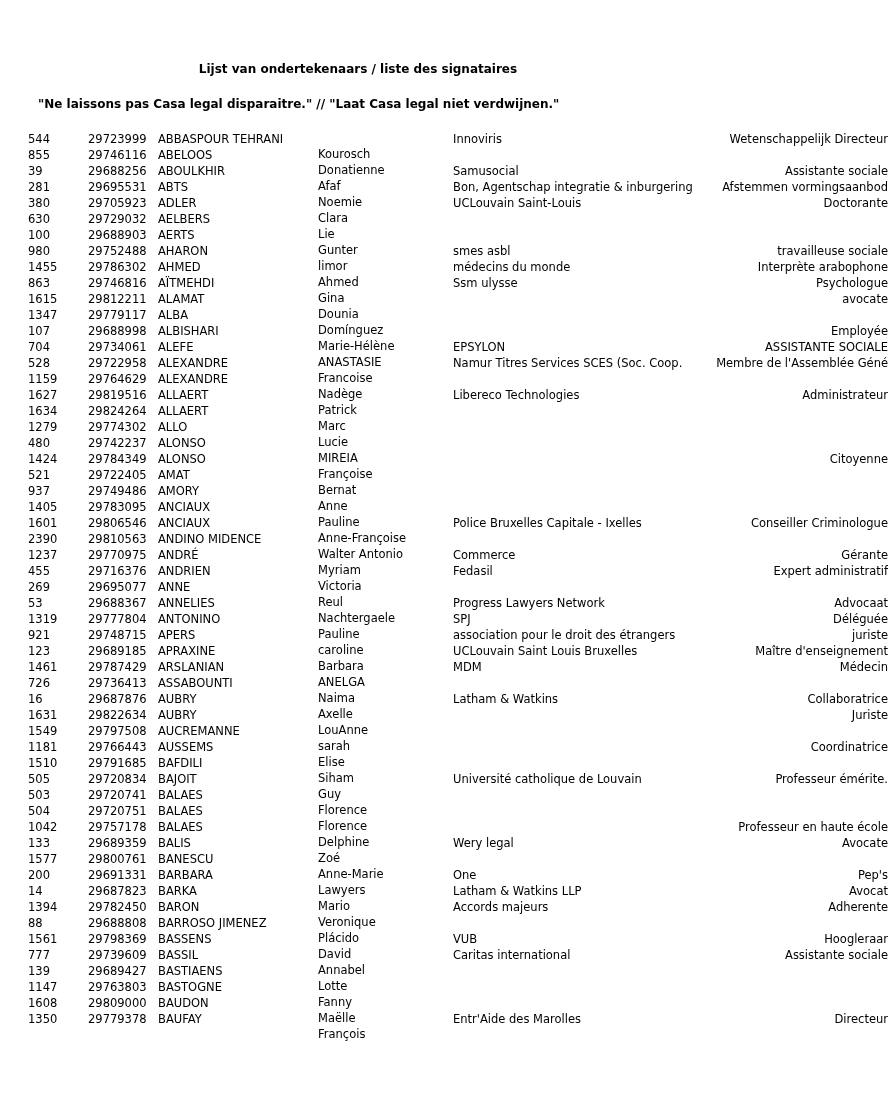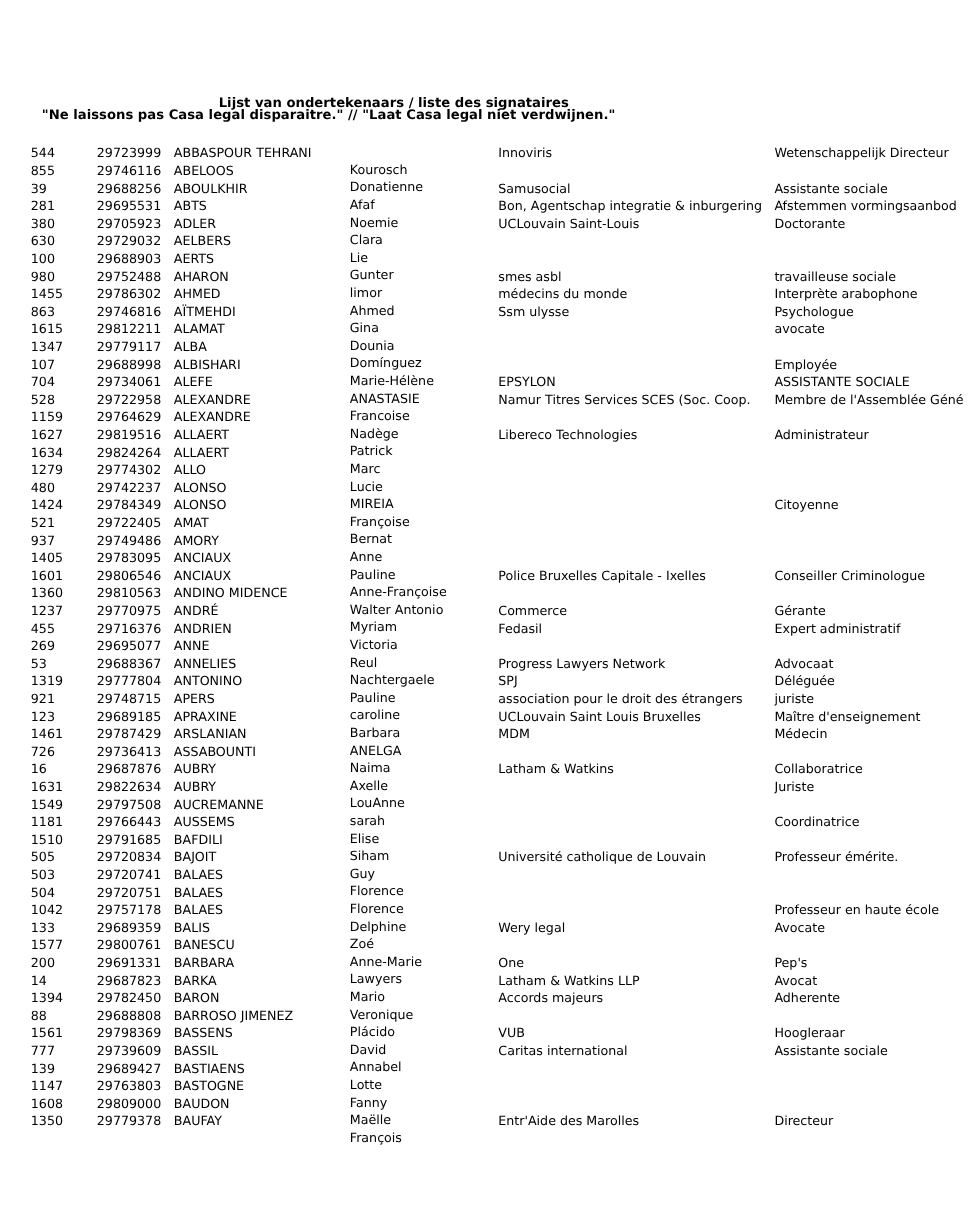--- a/index.html
+++ b/index.html
@@ -15,21 +15,20 @@
   .doc-title {
     position: absolute;
     top: 61px;
     left: 0;
     width: 716px;
     text-align: center;
     font-weight: bold;
     font-size: 12px;
     line-height: 16px;
     white-space: nowrap;
-    margin-top: 24px;
   }
   .doc-subtitle {
     position: absolute;
     top: 96px;
     left: 38px;
     font-weight: bold;
     font-size: 12px;
     line-height: 16px;
     white-space: nowrap;
   }
@@ -48,21 +47,21 @@
     top: 0;
     font-size: 11.5px;
     line-height: 16px;
     white-space: nowrap;
   }
   .c0 { left: 28px; }
   .c1 { left: 88px; }
   .c2 { left: 158px; }
   .c3 { left: 318px; margin-top: 15px; }
   .c4 { left: 453px; width: 247px; overflow: hidden; }
-  .c5 { left: 704px; width: 184px; overflow: hidden; }
+  .c5 { left: 704px; width: 184px; overflow: hidden; text-align: right; }
 </style>
 </head>
 <body>
 
 <div class="page">
   <div class="doc-title">Lijst van ondertekenaars / liste des signataires</div>
   <div class="doc-subtitle">"Ne laissons pas Casa legal disparaitre." // "Laat Casa legal niet verdwijnen."</div>
   <div class="table">
       <div class="row">
         <span class="cell c0">544</span>
@@ -258,21 +257,21 @@
       </div>
       <div class="row">
         <span class="cell c0">1601</span>
         <span class="cell c1">29806546</span>
         <span class="cell c2">ANCIAUX</span>
         <span class="cell c3">Anne-Françoise</span>
         <span class="cell c4">Police Bruxelles Capitale - Ixelles</span>
         <span class="cell c5">Conseiller Criminologue</span>
       </div>
       <div class="row">
-        <span class="cell c0">1360</span>
+        <span class="cell c0">2390</span>
         <span class="cell c1">29810563</span>
         <span class="cell c2">ANDINO MIDENCE</span>
         <span class="cell c3">Walter Antonio</span>
         <span class="cell c4"></span>
         <span class="cell c5"></span>
       </div>
       <div class="row">
         <span class="cell c0">1237</span>
         <span class="cell c1">29770975</span>
         <span class="cell c2">ANDRÉ</span>

